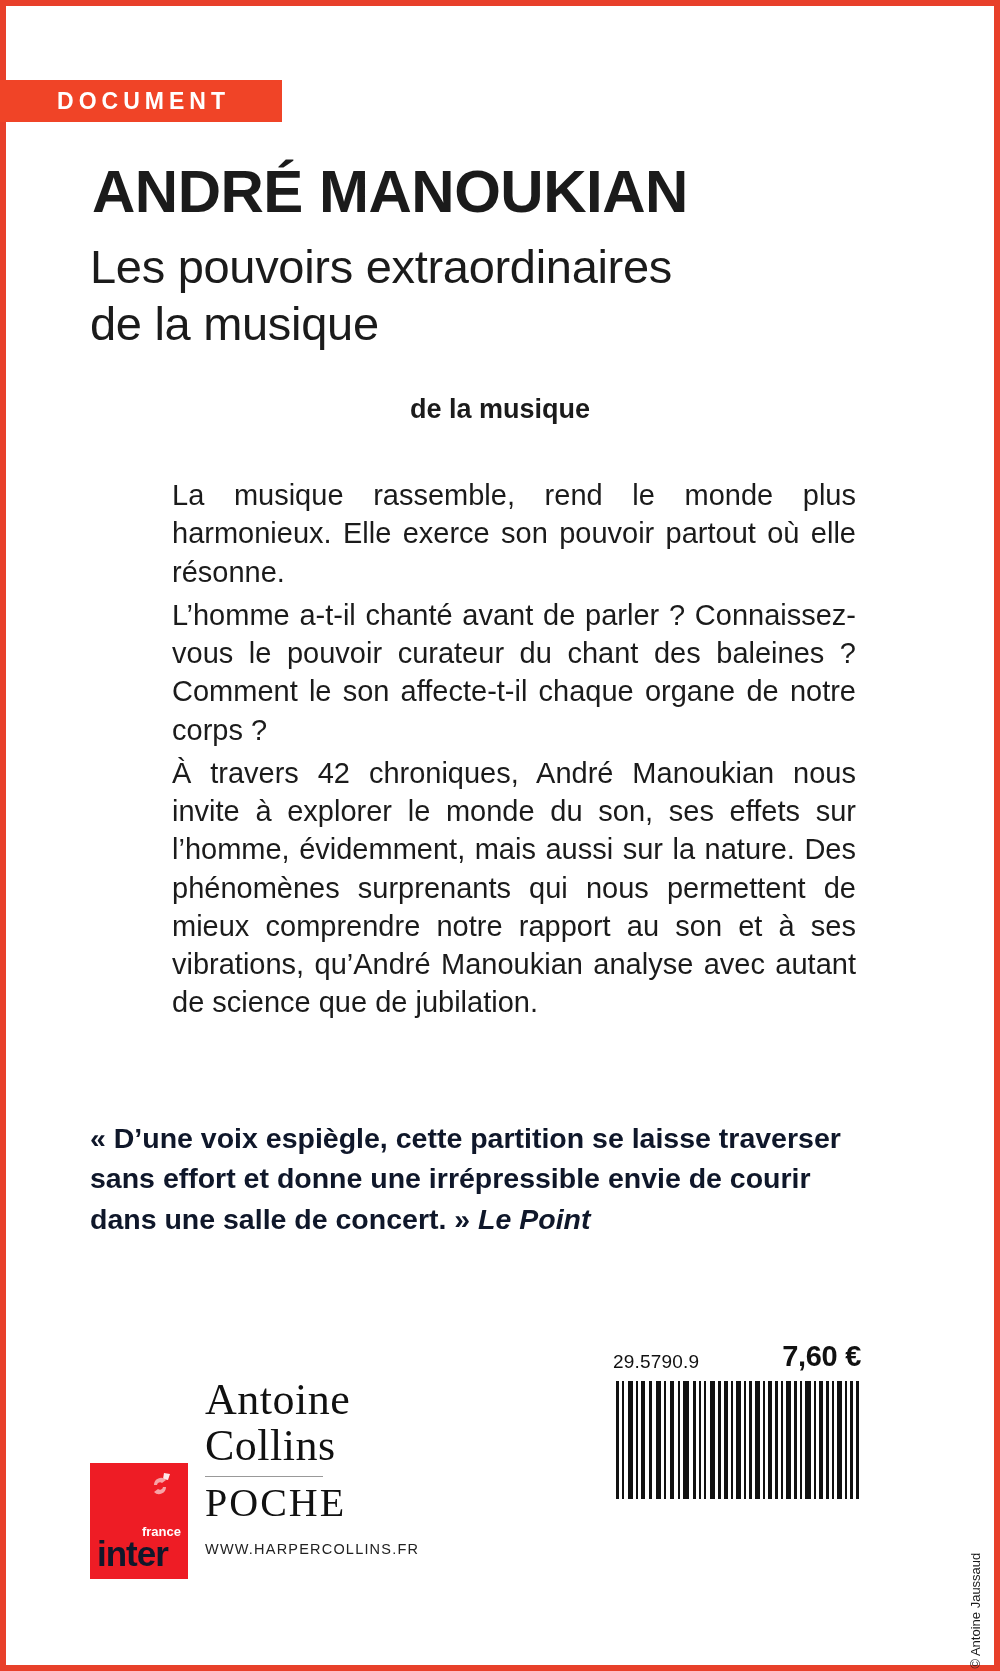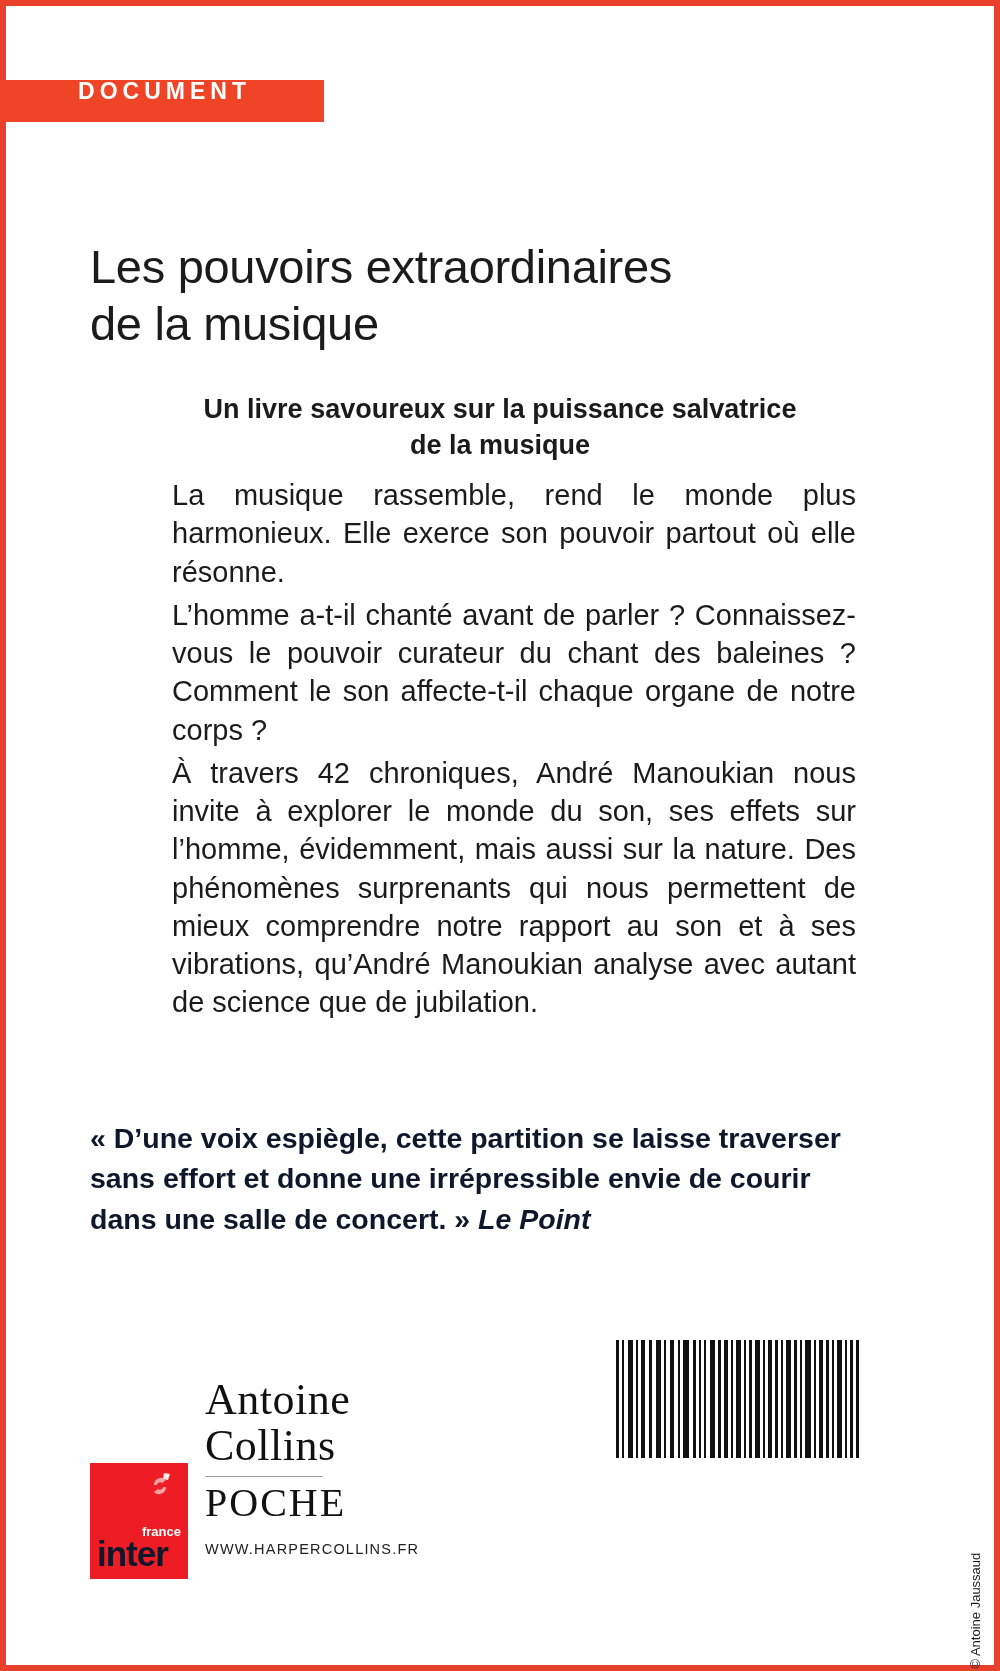--- a/index.html
+++ b/index.html
@@ -18,23 +18,23 @@
   .edge { position: absolute; background: #e8402a; }
   .edge-top    { left: 0;  top: 0;    width: 1000px; height: 6px; }
   .edge-bottom { left: 0;  bottom: 0; width: 1000px; height: 6px; }
   .edge-left   { left: 0;  top: 0;    width: 6px;  height: 1671px; }
   .edge-right  { right: 0; top: 0;    width: 6px;  height: 1671px; }
 
   
   .doc-badge {
     position: absolute;
     left: 0; top: 80px;
-    width: 324px; height: 42px;
+    width: 282px; height: 42px;
     background: #f04427;
-    display: flex; align-items: flex-start; justify-content: center;
+    display: flex; align-items: center; justify-content: center;
   }
   .doc-badge span {
     color: #ffffff;
     font-size: 23px;
     font-weight: bold;
     letter-spacing: 5px;
     line-height: 1;
     padding-left: 5px;
   }
 
@@ -217,28 +217,28 @@
 
   <div class="edge edge-top"></div>
   <div class="edge edge-bottom"></div>
   <div class="edge edge-left"></div>
   <div class="edge edge-right"></div>
 
   <div class="doc-badge">
     <span>DOCUMENT</span>
   </div>
 
+  <div class="author">ANDRÉ MANOUKIAN</div>
 
   <div class="book-title">
     <div>Les pouvoirs extraordinaires</div>
     <div>de la musique</div>
   </div>
 
   <div class="tagline">
-    <div>Un livre savoureux sur la puissance salvatrice</div>
     <div>de la musique</div>
   </div>
 
   <div class="body-copy">
     <p>La musique rassemble, rend le monde plus harmonieux. Elle exerce son pouvoir partout où elle résonne.</p>
     <p>L’homme a-t-il chanté avant de parler ? Connaissez-vous le pouvoir curateur du chant des baleines ? Comment le son affecte-t-il chaque organe de notre corps ?</p>
     <p>À travers 42 chroniques, André Manoukian nous invite à explorer le monde du son, ses effets sur l’homme, évidemment, mais aussi sur la nature. Des phénomènes surprenants qui nous permettent de mieux comprendre notre rapport au son et à ses vibrations, qu’André Manoukian analyse avec autant de science que de jubilation.</p>
   </div>
 
   <div class="press-quote"><span>« D’une voix espiègle, cette partition se laisse traverser sans effort et donne une irrépressible envie de courir dans une salle de concert. » </span><span class="source">Le Point</span></div>
@@ -255,20 +255,24 @@
 
   <div class="hc-logo">
     <div class="hc-harper">Antoine</div>
     <div class="hc-collins">Collins</div>
     <div class="hc-rule"></div>
     <div class="hc-poche">POCHE</div>
     <div class="hc-url">WWW.HARPERCOLLINS.FR</div>
   </div>
 
   <div class="barcode-block">
+    <div class="bc-top-row">
+      <span class="bc-ref">29.5790.9</span>
+      <span class="bc-price">7,60 €</span>
+    </div>
     <svg class="bc-bars" width="248" height="118" viewBox="0 0 248 118">
       <rect x="0" y="0" width="248" height="118" fill="#ffffff"></rect>
       <g fill="#111111">
         <rect x="3" y="0" width="3" height="118"></rect>
         <rect x="9" y="0" width="2" height="118"></rect>
         <rect x="15" y="0" width="5" height="118"></rect>
         <rect x="23" y="0" width="2" height="118"></rect>
         <rect x="28" y="0" width="4" height="118"></rect>
         <rect x="36" y="0" width="3" height="118"></rect>
         <rect x="43" y="0" width="5" height="118"></rect>

